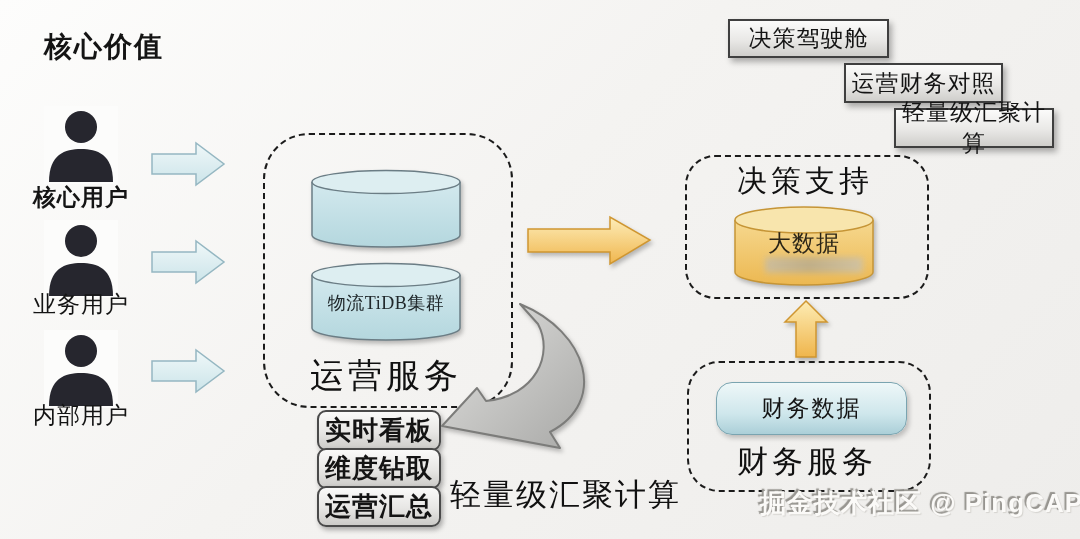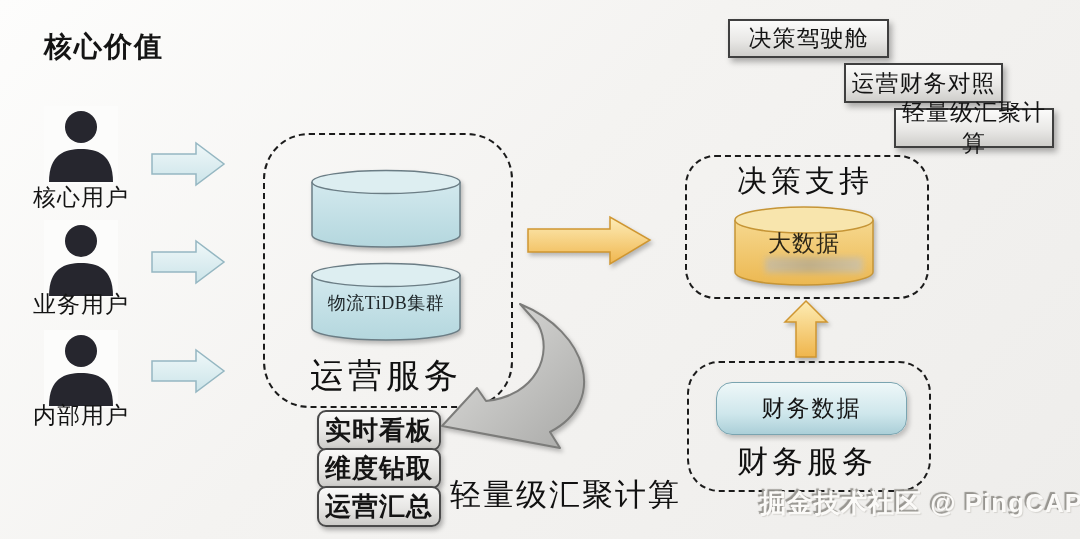--- a/index.html
+++ b/index.html
@@ -63,21 +63,21 @@
 <div class="stage">
 
   <div class="abs page-title" style="left:44px;top:28px;">核心价值</div>
 
   <div class="abs user-iconbox" style="left:44px;top:106px;width:74px;height:78px;">
     <svg width="74" height="78" viewBox="0 0 74 78">
       <circle cx="37" cy="21" r="16" fill="#26262e"></circle>
       <path d="M5 76 C5 48 21 43 37 43 C53 43 69 48 69 76 Z" fill="#26262e"></path>
     </svg>
   </div>
-  <div class="abs user-label center" style="left:20px;top:182px;width:122px;">核心用户</div>
+  <div class="abs user-label center" style="left:20px;top:182px;width:122px;font-weight:bold;">核心用户</div>
 
   <div class="abs user-iconbox" style="left:44px;top:220px;width:74px;height:78px;">
     <svg width="74" height="78" viewBox="0 0 74 78">
       <circle cx="37" cy="21" r="16" fill="#26262e"></circle>
       <path d="M5 76 C5 48 21 43 37 43 C53 43 69 48 69 76 Z" fill="#26262e"></path>
     </svg>
   </div>
   <div class="abs user-label center" style="left:20px;top:289px;width:122px;">业务用户</div>
 
   <div class="abs user-iconbox" style="left:44px;top:330px;width:74px;height:78px;">

